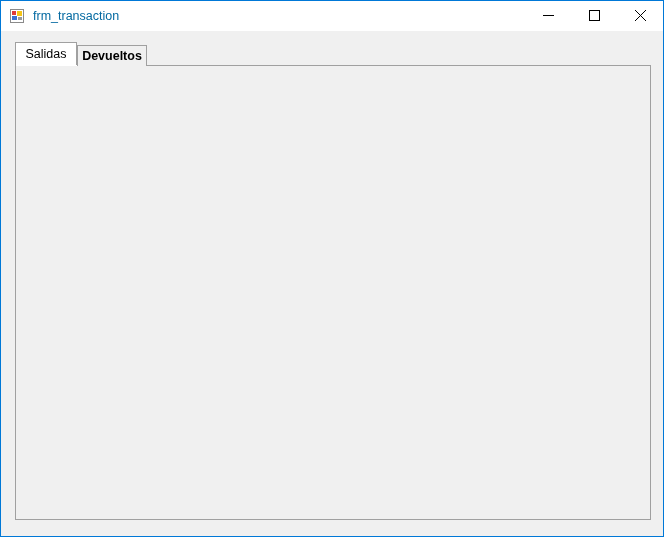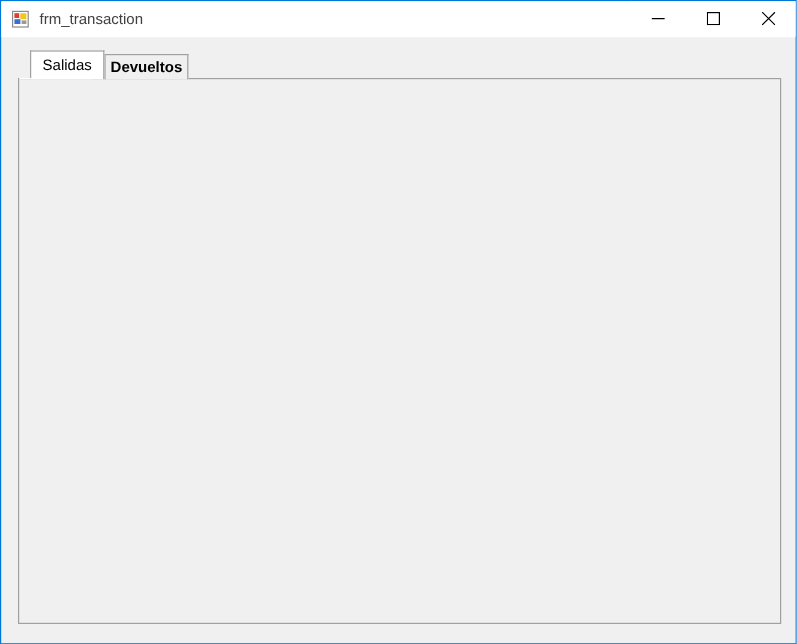--- a/index.html
+++ b/index.html
@@ -38,21 +38,21 @@
     margin-right: 7px;
     position: relative;
     flex: none;
   }
   #app-icon .blk {
     position: absolute;
     box-sizing: border-box;
   }
   #title-text {
     font-size: 12.5px;
-    color: #404040;
+    color: #0369a1;
     line-height: 30px;
     white-space: nowrap;
   }
   .wbtn {
     position: absolute;
     top: 0;
     width: 46px;
     height: 29px;
     display: flex;
     align-items: center;
@@ -60,21 +60,21 @@
     background: #ffffff;
   }
   #btn-min { right: 92px; }
   #btn-max { right: 46px; }
   #btn-close { right: 0px; }
   .wbtn svg { display: block; }
 
   
   #tabstrip {
     position: absolute;
-    left: 24px;
+    left: 14px;
     top: 41px;
     width: 636px;
     height: 24px;
   }
   .tab {
     position: absolute;
     bottom: 0;
     box-sizing: border-box;
     border: 1px solid #a0a0a0;
     border-bottom: none;

